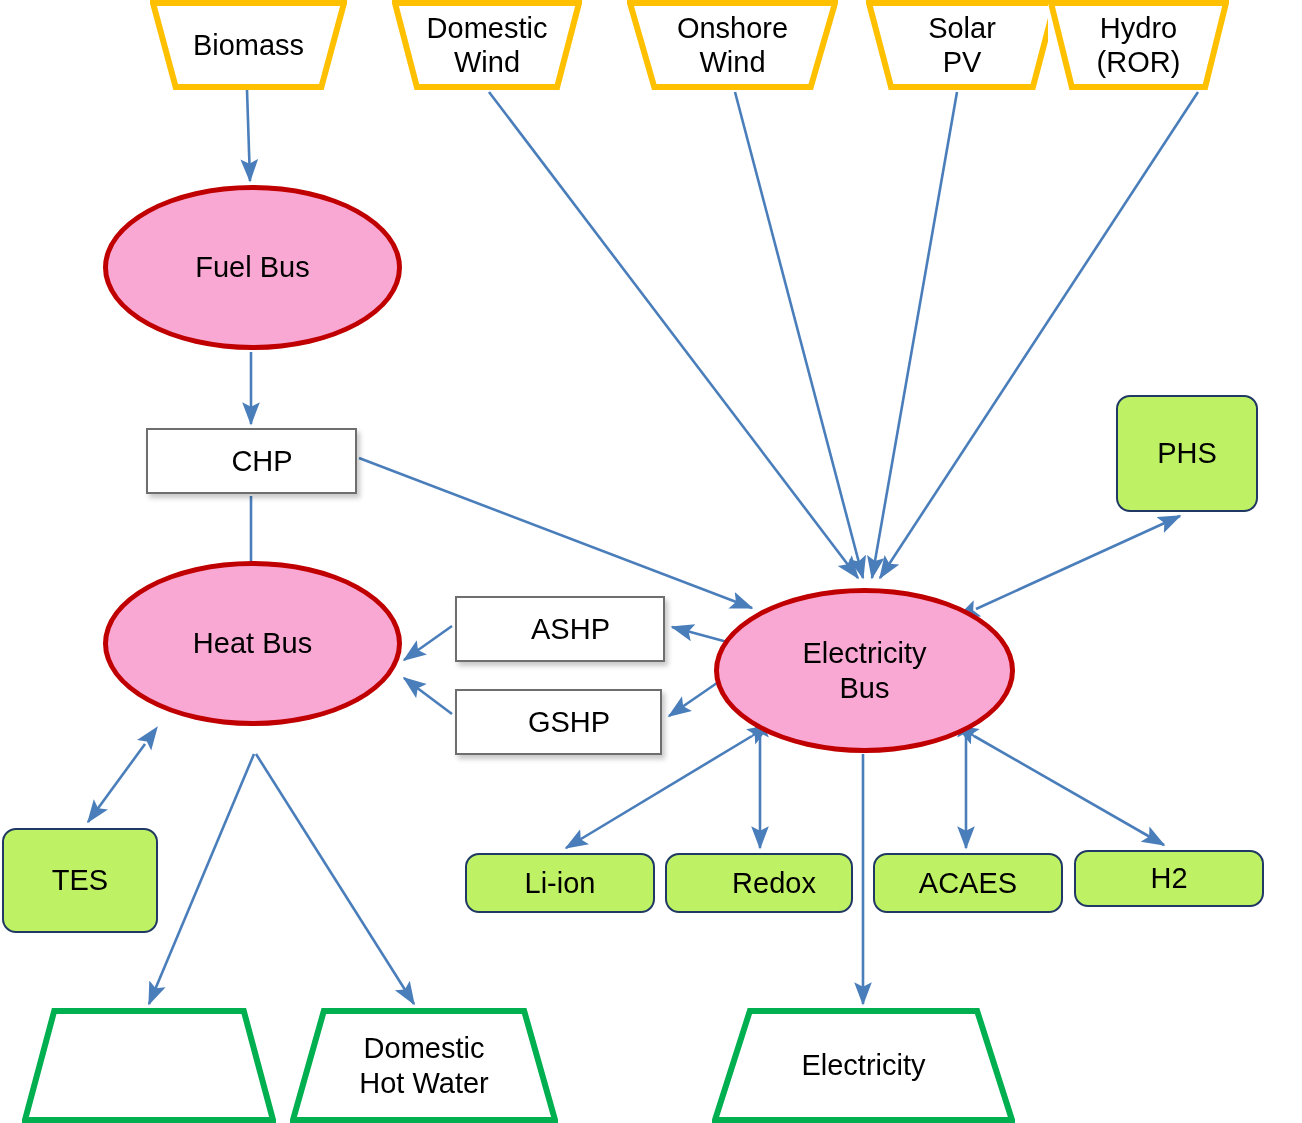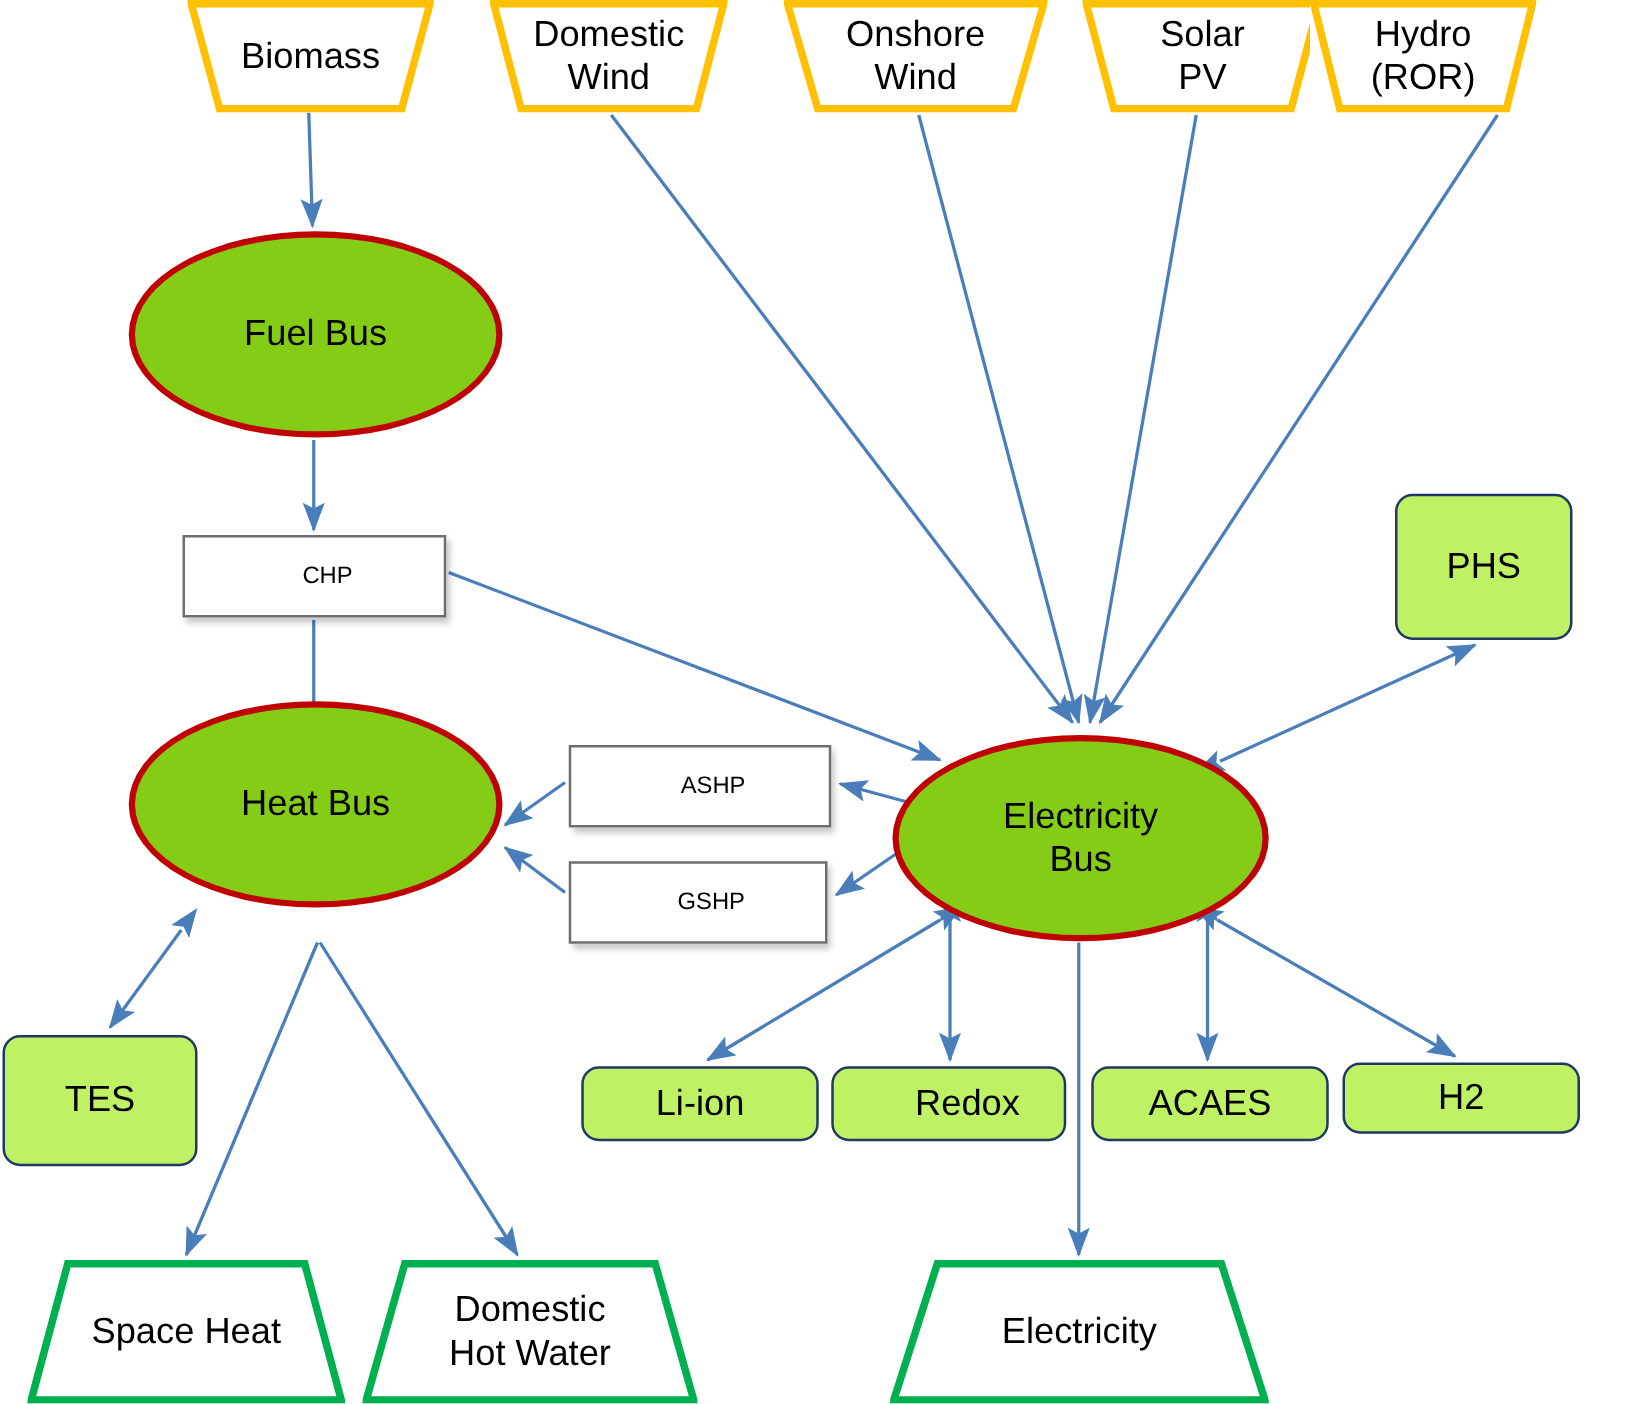--- a/index.html
+++ b/index.html
@@ -65,29 +65,29 @@
   .dem .node-label {
     position: relative;
     z-index: 2;
     padding: 0 14px;
   }
 
   
   .bus {
     border: 5px solid #c4b5fd;
     border-radius: 50%;
-    background: #84cc16;
+    background: #f9a8d4;
     font-size: 29px;
   }
 
   
   .conv {
     border: 2px solid #6e6e6e;
     background: #ffffff;
-    font-size: 19px;
+    font-size: 29px;
     box-shadow: 3px 4px 5px rgba(0,0,0,0.22);
     padding-left: 21px;
   }
 
   
   .stor {
     border: 2px solid #1f3864;
     border-radius: 14px;
     background: #bef264;
     font-size: 29px;
@@ -201,21 +201,20 @@
       <div class="node stor" style="border-color: rgb(31, 56, 100); left: 873px; top: 853px; width: 190px; height: 60px;">
         <span class="node-label">ACAES</span>
       </div>
       <div class="node stor" style="border-color: rgb(31, 56, 100); left: 1074px; top: 850px; width: 190px; height: 57px;">
         <span class="node-label">H2</span>
       </div>
       <div class="node dem" style="left: 22px; top: 1008px; width: 254px; height: 115px;">
         <svg class="shape" viewBox="0 0 254 115" preserveAspectRatio="none">
           <path d="M32.21,3 L221.79,3 L251,112 L3,112 Z" fill="#ffffff" stroke="#00B050" stroke-width="6" stroke-linejoin="miter"></path>
         </svg>
-        <span class="node-label">Space Heat</span>
       </div>
       <div class="node dem" style="left: 290px; top: 1008px; width: 268px; height: 115px;">
         <svg class="shape" viewBox="0 0 268 115" preserveAspectRatio="none">
           <path d="M33.82,3 L234.18,3 L265,112 L3,112 Z" fill="#ffffff" stroke="#00B050" stroke-width="6" stroke-linejoin="miter"></path>
         </svg>
         <span class="node-label">Domestic
 Hot Water</span>
       </div>
       <div class="node dem" style="left: 712px; top: 1008px; width: 303px; height: 115px;">
         <svg class="shape" viewBox="0 0 303 115" preserveAspectRatio="none">

